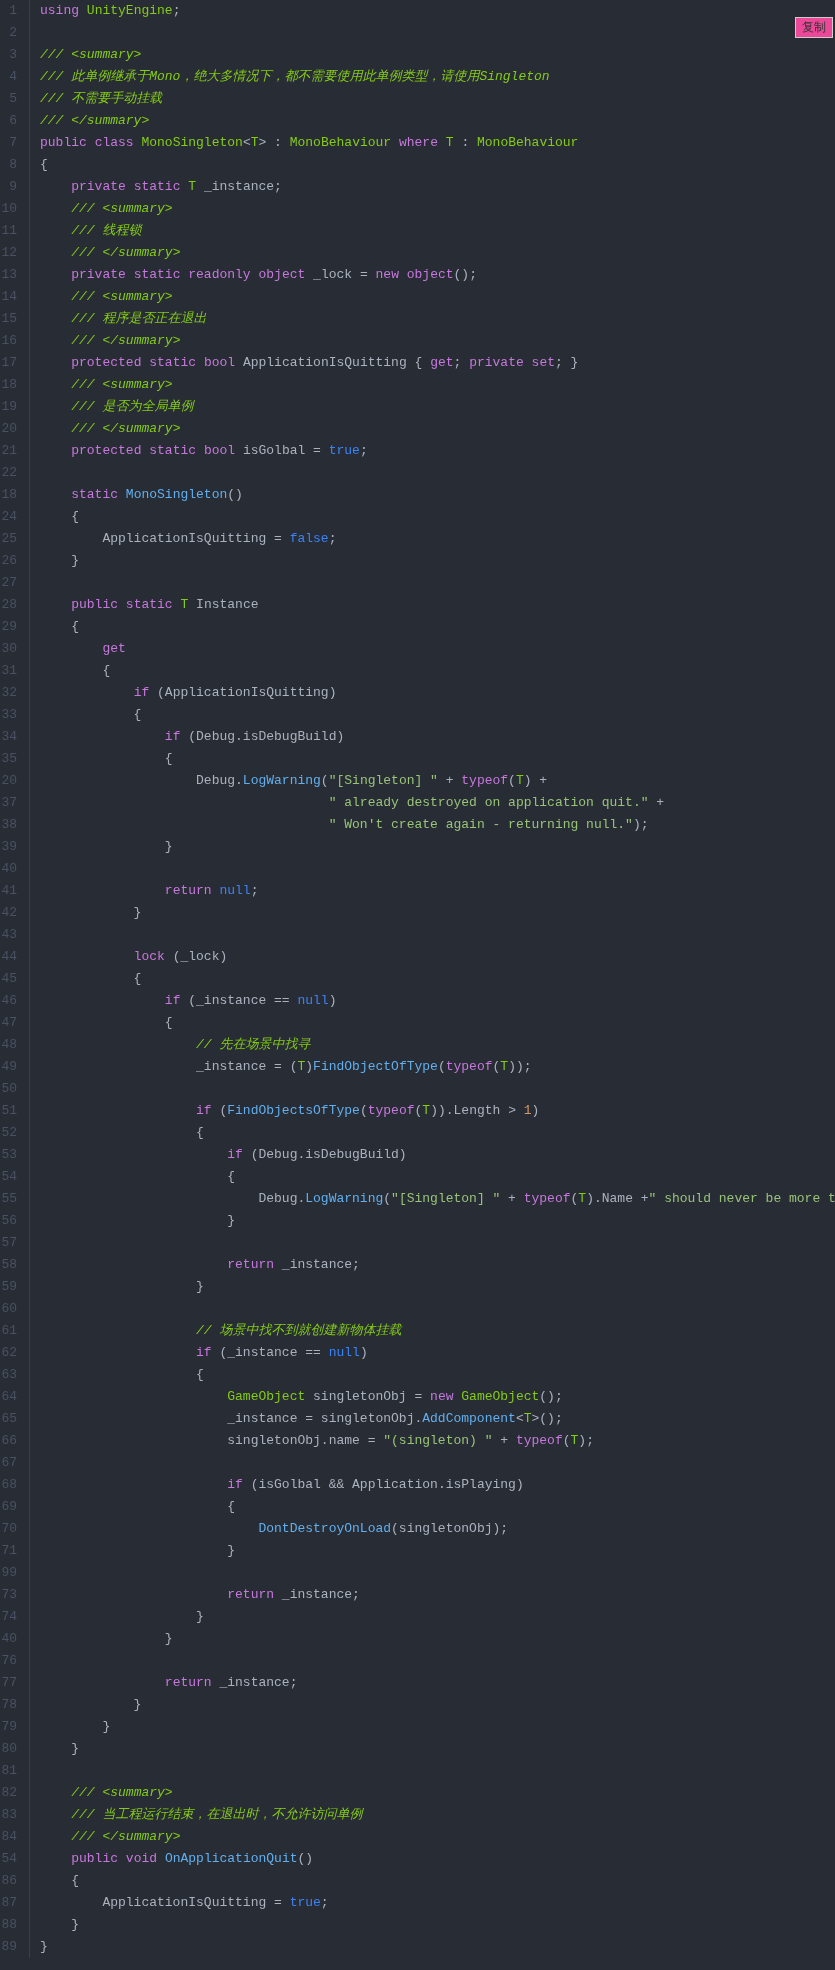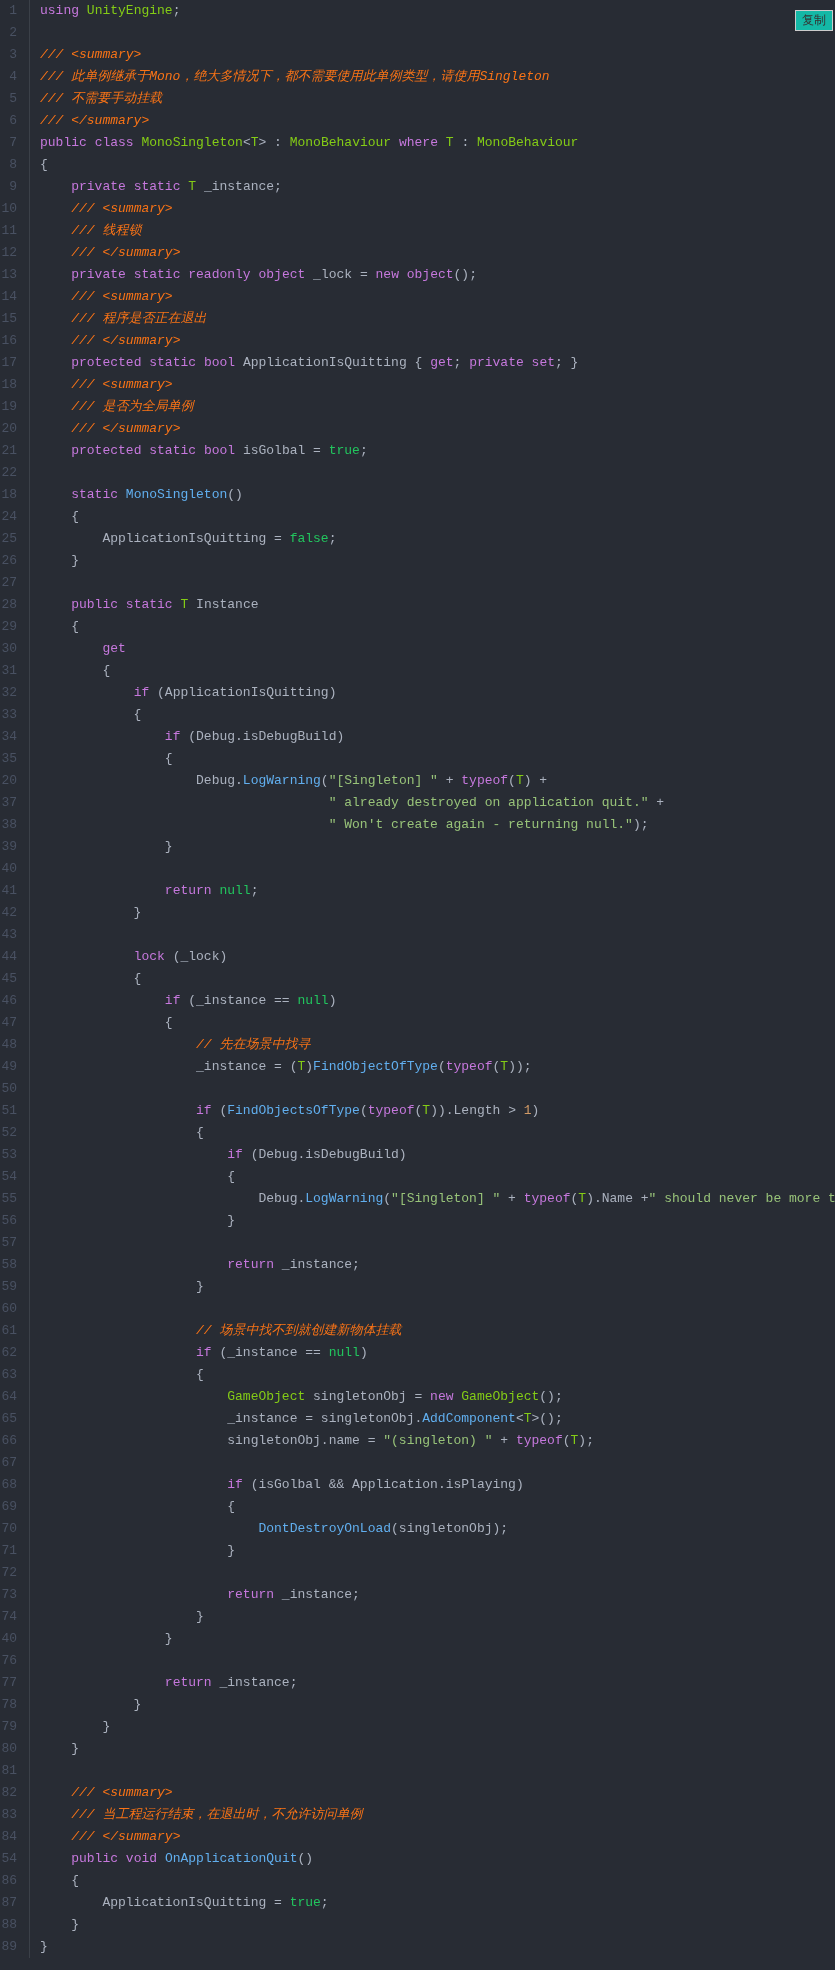--- a/index.html
+++ b/index.html
@@ -26,38 +26,38 @@
   }
   .gutter div { padding-right: 4px; }
   .code {
     padding-left: 10px;
     white-space: pre;
     flex: 1;
     overflow: hidden;
   }
   .copy-btn {
     position: absolute;
-    top: 10px;
+    top: 17px;
     right: 2px;
-    background: #14b8a6;
+    background: #ec4899;
     color: #333;
     border: 1px solid #ccc;
     font-size: 12px;
     padding: 1px 6px;
     font-family: sans-serif;
     cursor: pointer;
   }
   .kw { color: #c678dd; }       
   .type { color: #84cc16; }     
   .fn { color: #61afef; }       
   .str { color: #98c379; }      
   .num { color: #d19a66; }      
-  .cmt { color: #f97316; font-style: italic; } 
+  .cmt { color: #84cc16; font-style: italic; } 
   .op { color: #abb2bf; }     
-  .const { color: #22c55e; }
+  .const { color: #3b82f6; }
 </style>
 </head>
 <body>
 
 <div class="editor">
   <button class="copy-btn">复制</button>
   <div class="gutter" id="gutter">
       <div>1</div>
       <div>2</div>
       <div>3</div>
@@ -122,21 +122,21 @@
       <div>62</div>
       <div>63</div>
       <div>64</div>
       <div>65</div>
       <div>66</div>
       <div>67</div>
       <div>68</div>
       <div>69</div>
       <div>70</div>
       <div>71</div>
-      <div>72</div>
+      <div>99</div>
       <div>73</div>
       <div>74</div>
       <div>40</div>
       <div>76</div>
       <div>77</div>
       <div>78</div>
       <div>79</div>
       <div>80</div>
       <div>81</div>
       <div>82</div>

